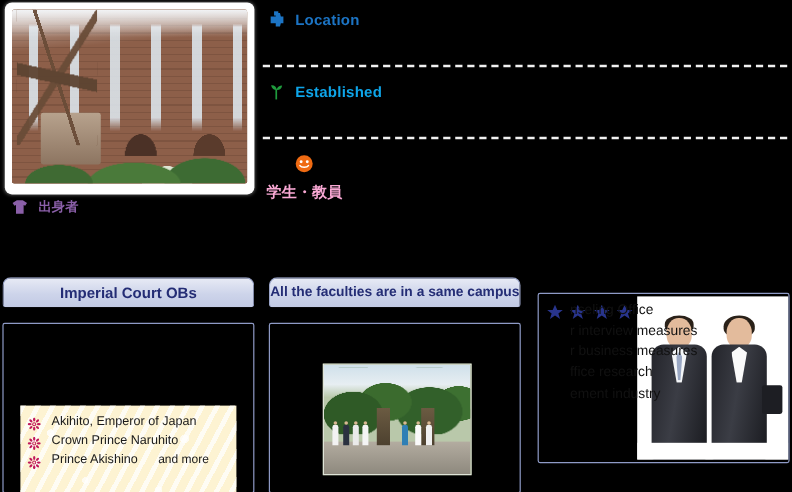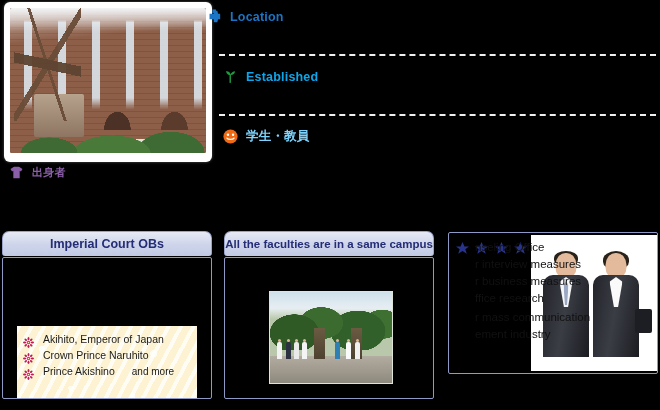--- a/index.html
+++ b/index.html
@@ -63,23 +63,23 @@
   }
   .sky{position:absolute;left:0;top:0;right:0;height:16%;
     background:linear-gradient(180deg,#f2f4f6,rgba(242,244,246,0));}
 
   
   .rowlabel{position:absolute;display:flex;align-items:center;gap:7px;
     font-weight:bold;letter-spacing:.2px;}
   .rowlabel .txt{font-size:12.5px;}
   .ic{width:17px;height:17px;flex:0 0 17px;position:relative;display:block;}
 
-  #row-location{left:206px;top:8px;color:#1c74c4;}
+  #row-location{left:222px;top:8px;color:#1c74c4;}
   #row-established{left:222px;top:68px;color:#0ea5e9;}
-  #row-students{left:222px;top:128px;color:#7dd3fc;}
+  #row-students{left:222px;top:128px;color:#f9a8d4;flex-direction:column;}
   #row-alumni{left:8px;top:164px;color:#8a5fa8;}
   #row-alumni .txt{font-size:11px;}
 
   .dash{position:absolute;left:219px;width:437px;height:0;
     border-top:2px dashed #f0f0f0;}
   #dash-1{top:54px;}
   #dash-2{top:114px;}
 
   
   .panel{position:absolute;top:231px;width:210px;height:168px;}
@@ -90,21 +90,21 @@
   .panel-head{
     position:relative;height:24px;border-radius:7px 7px 3px 3px;
     background:linear-gradient(180deg,#e7eaf5 0%,#cdd4ea 55%,#c2cae4 100%);
     border:1px solid #9aa4c8;border-bottom:none;
     display:flex;align-items:center;justify-content:center;
     color:#242d75;font-size:12.5px;font-weight:bold;white-space:nowrap;
     overflow:hidden;
   }
   #panel-2 .panel-head,#panel-3 .panel-head{font-size:11.5px;}
   .panel-body{
-    position:relative;height:140px;margin-top:1px;
+    position:relative;height:140px;margin-top:13px;
     background:#000;border:1px solid #8e9ac6;border-radius:2px;
     overflow:hidden;
   }
 
   
   .cream{
     position:absolute;left:14px;right:14px;top:68px;height:82px;
     background:
       repeating-linear-gradient(118deg,rgba(255,255,255,.75) 0 4px,rgba(255,255,255,0) 4px 11px),
       radial-gradient(circle 7px at 14% 28%,rgba(255,255,255,.8) 45%,transparent 46%),
@@ -371,18 +371,17 @@
       </div>
       <div class="bag"></div>
       <div class="suit-base"></div>
     </div>
 
     <div class="job-lines">
       <div class="job-line">nseling Office</div>
       <div class="job-line">r interview measures</div>
       <div class="job-line">r business measures</div>
       <div class="job-sub">ffice research</div>
-      <div class="job-line">r mass communication</div>
       <div class="job-sub">ement industry</div>
     </div>
 
   </div>
 </div>
 
 </body></html>

